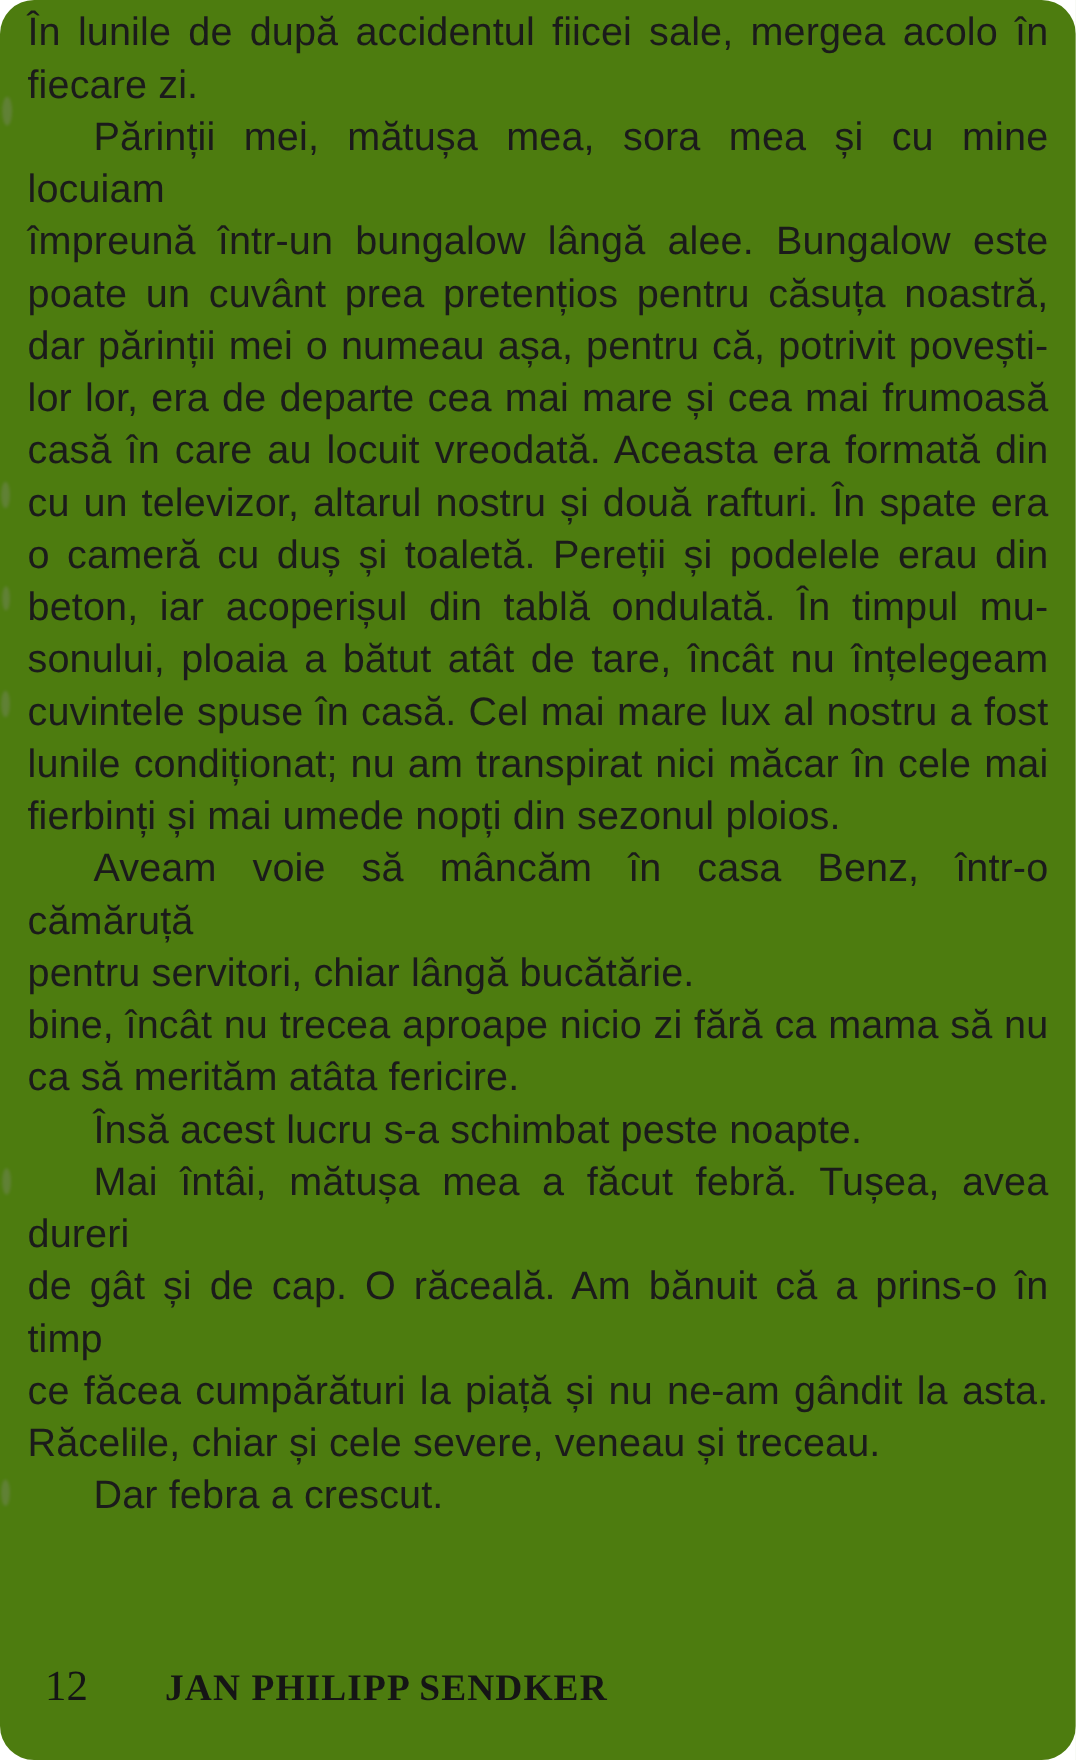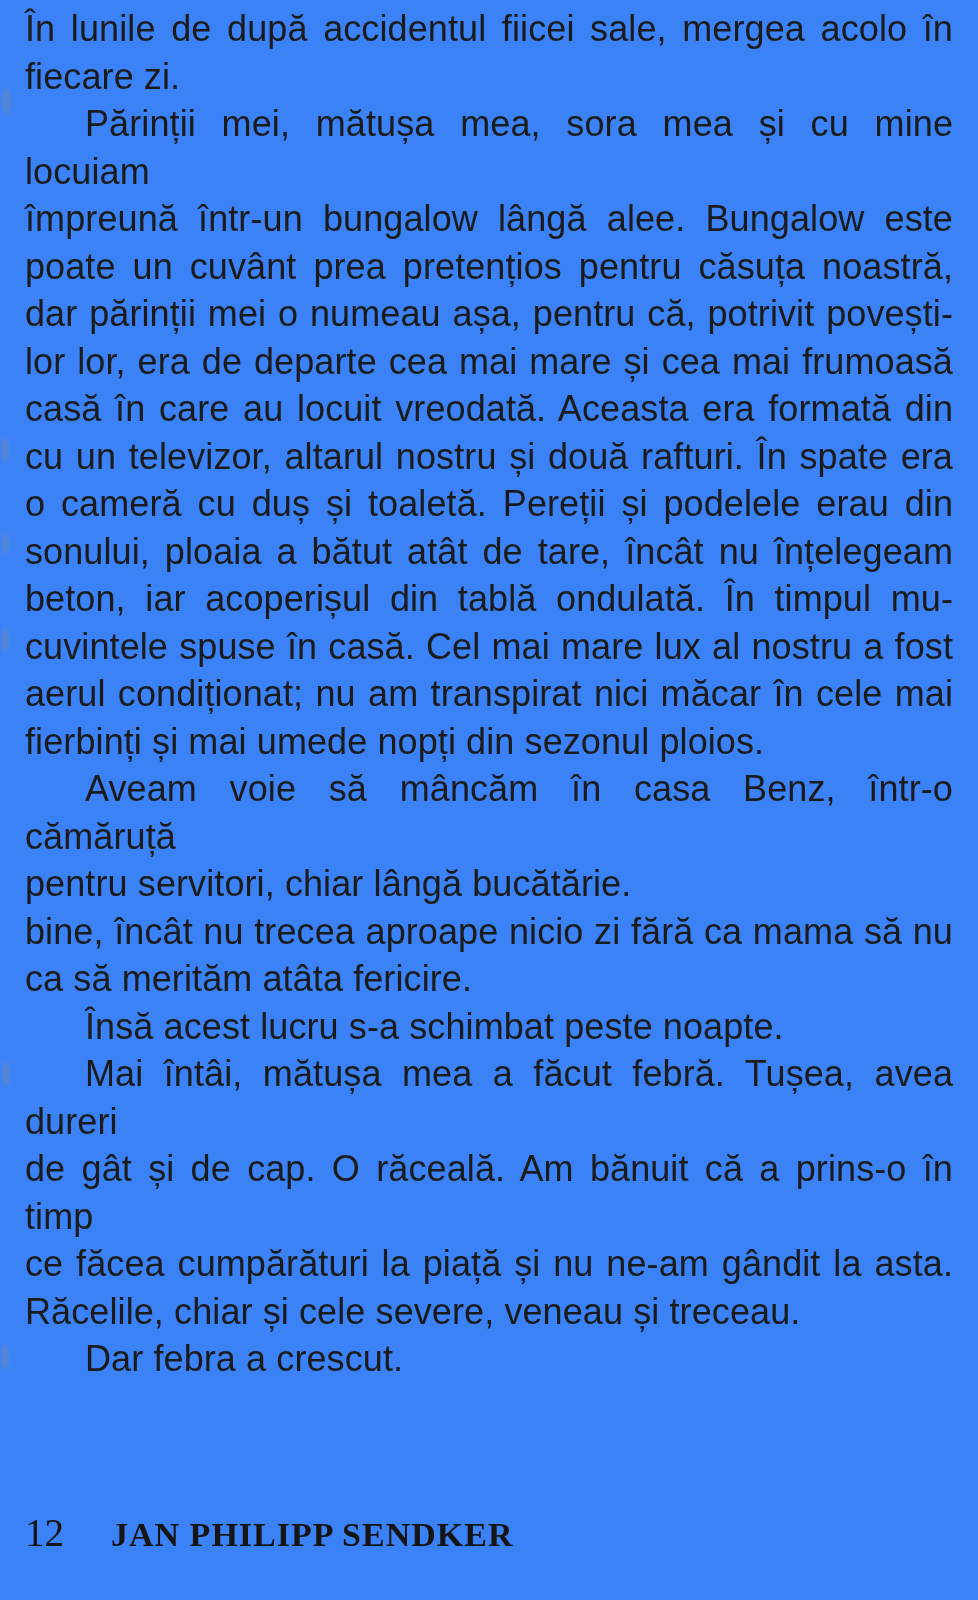--- a/index.html
+++ b/index.html
@@ -4,24 +4,25 @@
 <style>
   html, body {
     margin: 0;
     padding: 0;
     background: #ffffff;
   }
   .page {
     position: relative;
     width: 978px;
     height: 1600px;
-    background: #3b82f6;
+    background: #4d7c0f;
     overflow: hidden;
     font-family: "Liberation Sans", sans-serif;
     color: #1b1b1b;
+    border-radius: 31px;
   }
   .text-block {
     position: absolute;
     left: 25px;
     right: 25px;
     top: 5px;
   }
   .line {
     font-size: 36px;
     line-height: 47.5px;
@@ -33,37 +34,37 @@
   }
   .line.end {
     text-align-last: left;
     -moz-text-align-last: left;
   }
   .line.indent {
     text-indent: 60px;
   }
   .footer {
     position: absolute;
-    left: 25px;
+    left: 41px;
     top: 1510px;
     display: flex;
     align-items: baseline;
     color: #151515;
   }
   .page-num {
     font-family: "Liberation Serif", serif;
     font-size: 39px;
     font-weight: normal;
   }
   .running-title {
     font-family: "Liberation Serif", serif;
     font-size: 34px;
     font-weight: bold;
     letter-spacing: 1px;
-    margin-left: 47px;
+    margin-left: 70px;
   }
   
   .artifact {
     position: absolute;
     background: #8d8d8d;
     opacity: 0.30;
     border-radius: 50%;
     filter: blur(1.5px);
   }
   .a1 { left: 2px; top:  88px; width: 9px; height: 26px; }
@@ -89,24 +90,24 @@
       <div class="line">În lunile de după accidentul fiicei sale, mergea acolo în</div>
       <div class="line end">fiecare zi.</div>
       <div class="line indent">Părinții mei, mătușa mea, sora mea și cu mine locuiam</div>
       <div class="line">împreună într-un bungalow lângă alee. Bungalow este</div>
       <div class="line">poate un cuvânt prea pretențios pentru căsuța noastră,</div>
       <div class="line">dar părinții mei o numeau așa, pentru că, potrivit povești-</div>
       <div class="line">lor lor, era de departe cea mai mare și cea mai frumoasă</div>
       <div class="line">casă în care au locuit vreodată. Aceasta era formată din</div>
       <div class="line">cu un televizor, altarul nostru și două rafturi. În spate era</div>
       <div class="line">o cameră cu duș și toaletă. Pereții și podelele erau din</div>
+      <div class="line">beton, iar acoperișul din tablă ondulată. În timpul mu-</div>
       <div class="line">sonului, ploaia a bătut atât de tare, încât nu înțelegeam</div>
-      <div class="line">beton, iar acoperișul din tablă ondulată. În timpul mu-</div>
       <div class="line">cuvintele spuse în casă. Cel mai mare lux al nostru a fost</div>
-      <div class="line">aerul condiționat; nu am transpirat nici măcar în cele mai</div>
+      <div class="line">lunile condiționat; nu am transpirat nici măcar în cele mai</div>
       <div class="line end">fierbinți și mai umede nopți din sezonul ploios.</div>
       <div class="line indent">Aveam voie să mâncăm în casa Benz, într-o cămăruță</div>
       <div class="line end">pentru servitori, chiar lângă bucătărie.</div>
       <div class="line">bine, încât nu trecea aproape nicio zi fără ca mama să nu</div>
       <div class="line end">ca să merităm atâta fericire.</div>
       <div class="line indent end">Însă acest lucru s-a schimbat peste noapte.</div>
       <div class="line indent">Mai întâi, mătușa mea a făcut febră. Tușea, avea dureri</div>
       <div class="line">de gât și de cap. O răceală. Am bănuit că a prins-o în timp</div>
       <div class="line">ce făcea cumpărături la piață și nu ne-am gândit la asta.</div>
       <div class="line end">Răcelile, chiar și cele severe, veneau și treceau.</div>

